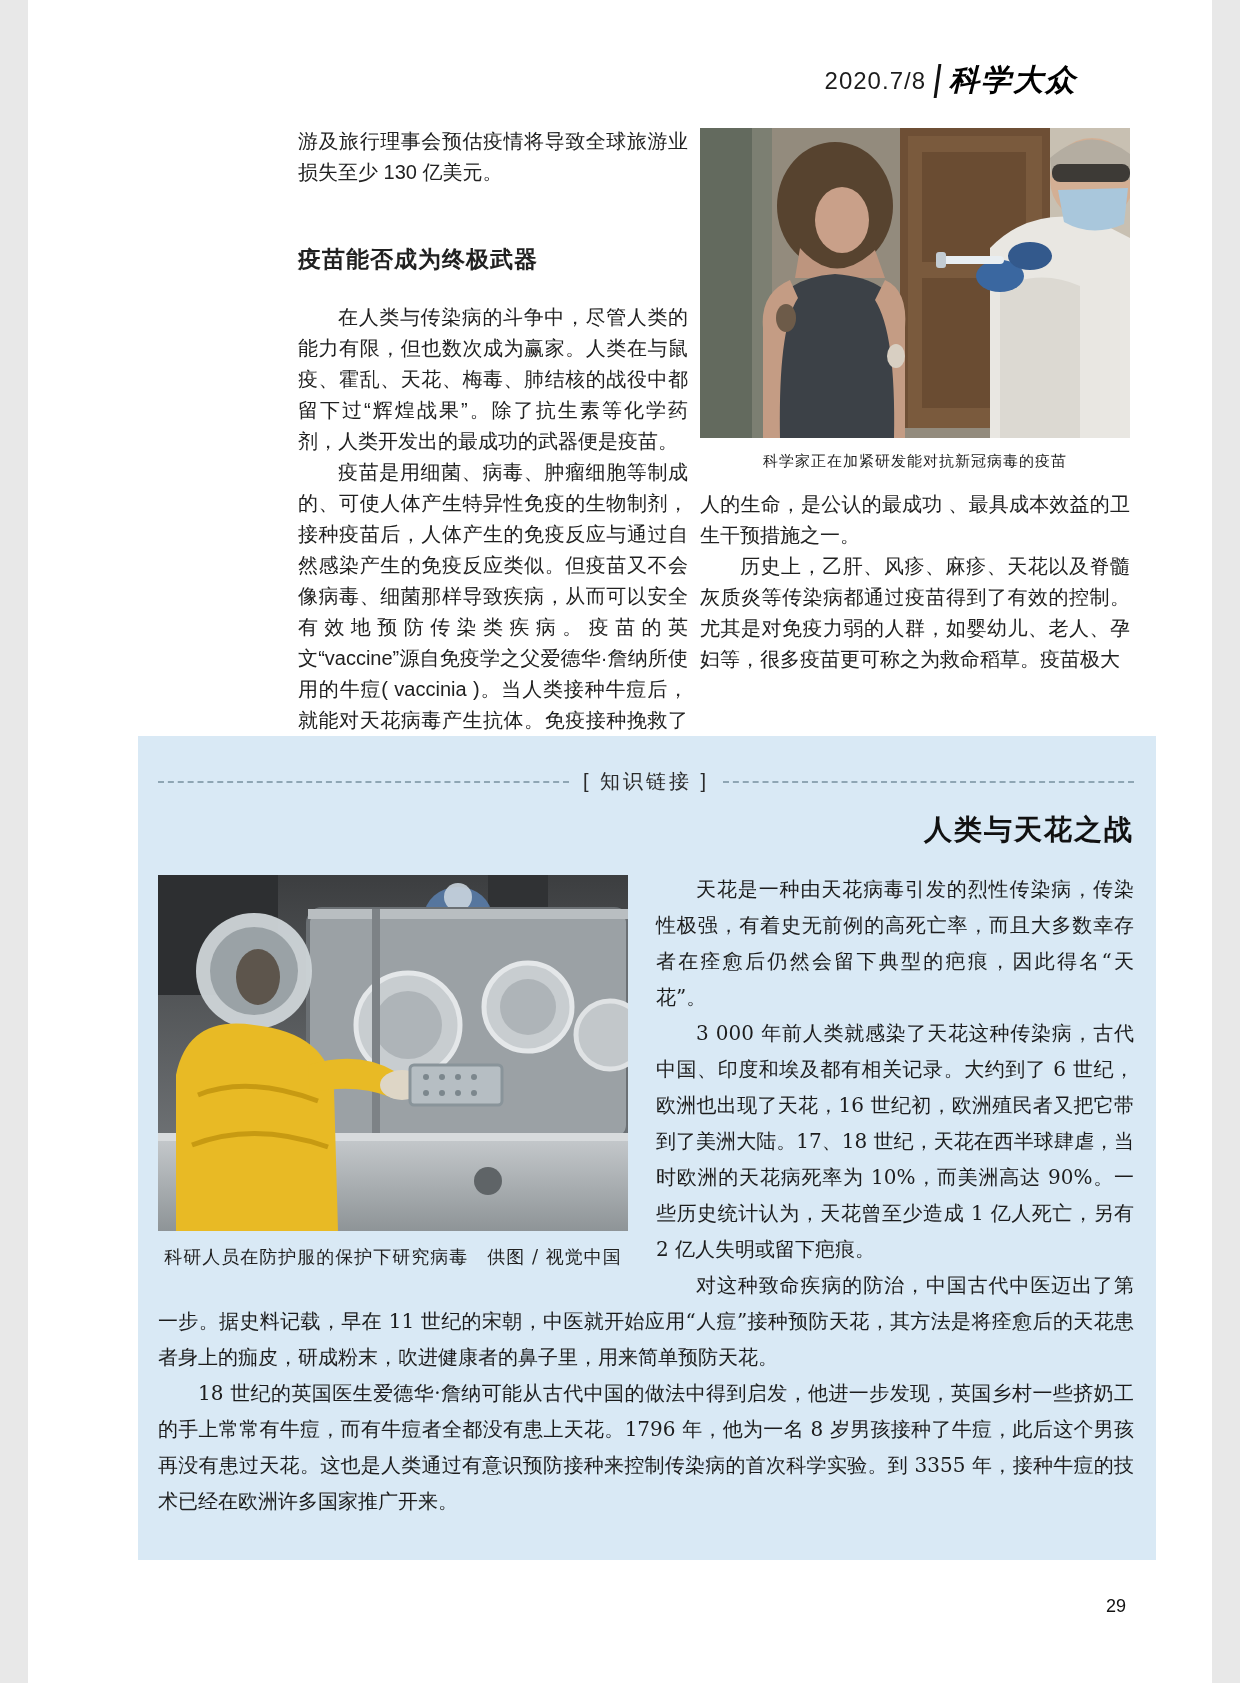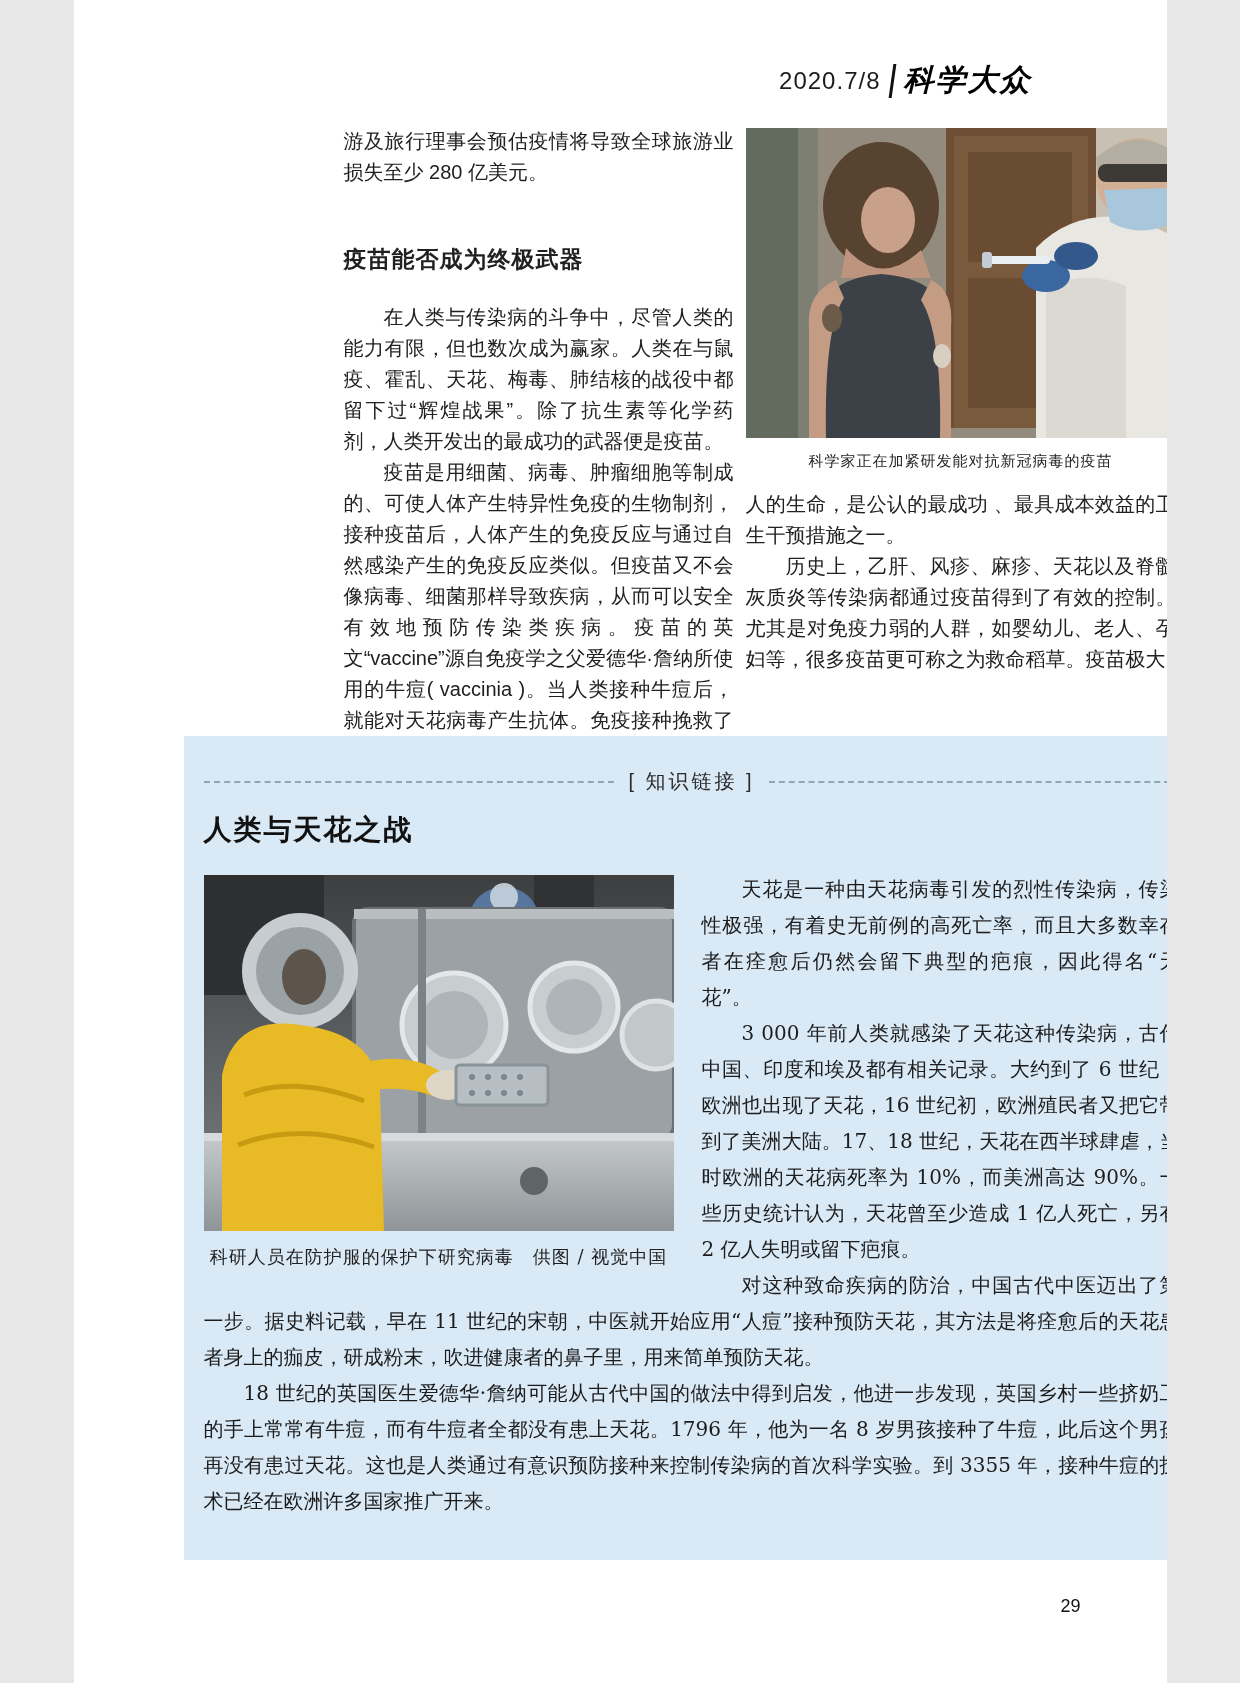--- a/index.html
+++ b/index.html
@@ -1,18 +1,18 @@
 <!DOCTYPE html>
 <html style="--box-bg: #d9e9f5; --text: #212121; --page-bg: #ffffff;"><head>
 <meta charset="utf-8">
 <style>
   html,body{margin:0;padding:0;background:#e8e8e8;}
   .page{
     position:relative;
-    width:1093px;height:1683px;
+    width:1184px;height:1683px;
     margin:0 auto;
     background:var(--page-bg,#ffffff);
     font-family:"Liberation Sans","DejaVu Sans",sans-serif;
     color:var(--text,#212121);
     overflow:hidden;
   }
   
   .masthead{
     position:absolute;top:60px;right:135px;
     display:flex;align-items:center;gap:10px;
@@ -50,21 +50,21 @@
   .knowledge-box{
     position:absolute;left:110px;top:736px;width:1018px;height:824px;
     background:var(--box-bg,#d9e9f5);
     box-sizing:border-box;
     padding:26px 22px 20px 20px;
   }
   .kb-tag-row{display:flex;align-items:center;gap:14px;margin-top:6px;}
   .kb-dash{flex:1;border-top:2px dashed #8fa6b4;height:0;}
   .kb-tag{font-size:20px;letter-spacing:3px;color:#2a2a2a;white-space:nowrap;}
   .kb-title{
-    text-align:left;font-weight:bold;font-size:28px;letter-spacing:2px;
+    text-align:right;font-weight:bold;font-size:28px;letter-spacing:2px;
     margin:16px 0 22px 0;color:#111;
   }
   .kb-content{
     font-family:"DejaVu Serif","Liberation Serif",serif;
     font-size:20px;line-height:36px;text-align:justify;color:#1c1c1c;
   }
   .kb-content p{margin:0;}
   .kb-photo-wrap{float:left;width:470px;margin:4px 28px 6px 0;}
   .kb-photo{width:470px;height:356px;overflow:hidden;background:#555;}
   .kb-photo svg{display:block;}
@@ -82,21 +82,21 @@
 
 <div class="page">
 
   <div class="masthead">
     <span class="issue-date">2020.7/8</span>
     <span class="masthead-divider"></span>
     <span class="magazine-logo">科学大众</span>
   </div>
 
   <div class="col-left">
-    <p>游及旅行理事会预估疫情将导致全球旅游业损失至少 280 亿美元。</p>
+    <p>游及旅行理事会预估疫情将导致全球旅游业损失至少 130 亿美元。</p>
     <p class="section-heading">疫苗能否成为终极武器</p>
     <p class="indent">在人类与传染病的斗争中，尽管人类的能力有限，但也数次成为赢家。人类在与鼠疫、霍乱、天花、梅毒、肺结核的战役中都留下过“辉煌战果”。除了抗生素等化学药剂，人类开发出的最成功的武器便是疫苗。</p>
     <p class="indent">疫苗是用细菌、病毒、肿瘤细胞等制成的、可使人体产生特异性免疫的生物制剂，接种疫苗后，人体产生的免疫反应与通过自然感染产生的免疫反应类似。但疫苗又不会像病毒、细菌那样导致疾病，从而可以安全有效地预防传染类疾病。疫苗的英文“vaccine”源自免疫学之父爱德华·詹纳所使用的牛痘( vaccinia )。当人类接种牛痘后，就能对天花病毒产生抗体。免疫接种挽救了无数</p>
   </div>
 
   <div class="col-right">
     <div class="photo-frame">
       <svg width="430" height="310" viewBox="0 0 430 310" xmlns="http://www.w3.org/2000/svg">
         <rect x="0" y="0" width="430" height="310" fill="#938b7d"></rect>
         <rect x="0" y="0" width="52" height="310" fill="#636a5e"></rect>

